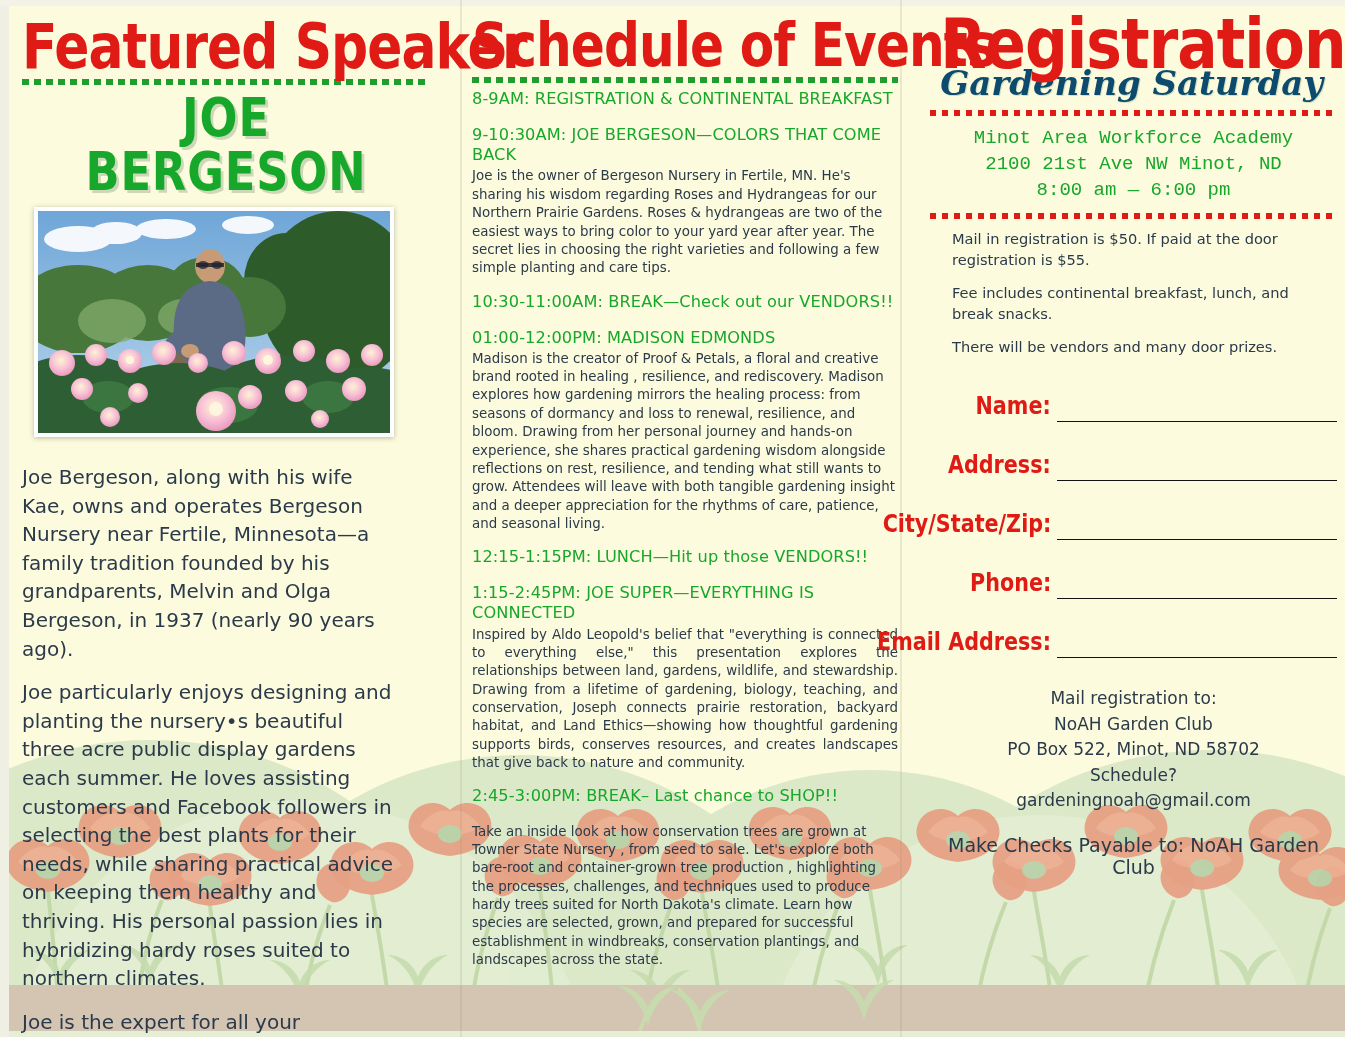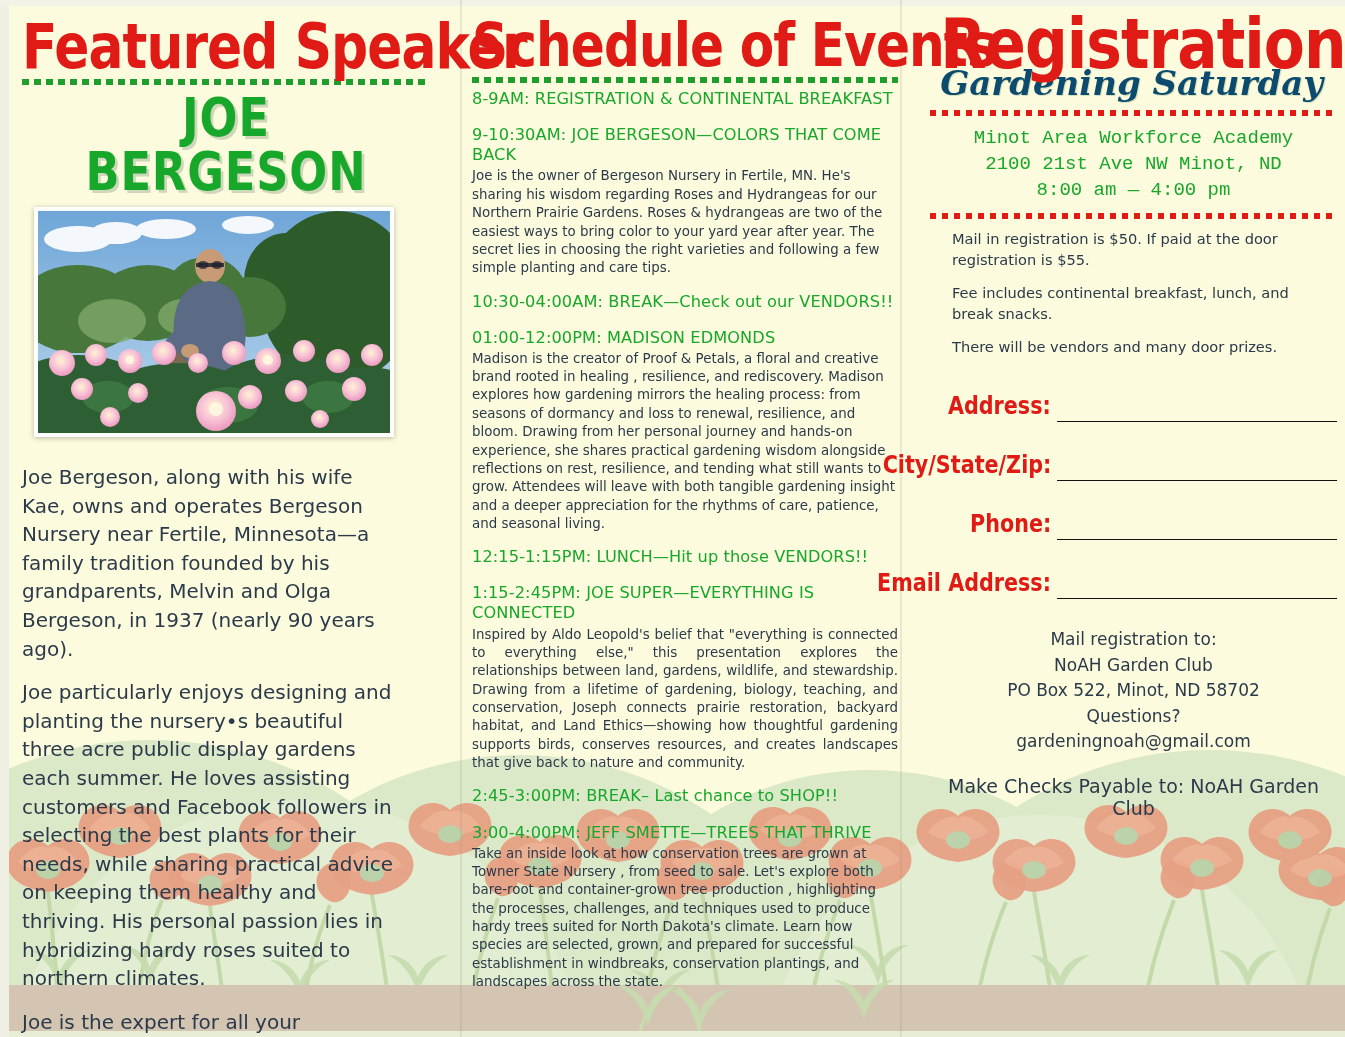--- a/index.html
+++ b/index.html
@@ -378,64 +378,69 @@
 
       <div>
         <div class="sched-item gap">
           <div class="sched-head alone">8-9AM: REGISTRATION &amp; CONTINENTAL BREAKFAST</div>
         </div>
         <div class="sched-item">
           <div class="sched-head">9-10:30AM:  JOE  BERGESON—COLORS  THAT  COME BACK</div>
           <div class="sched-body">Joe is the owner of Bergeson Nursery in Fertile, MN.  He's sharing his wisdom regarding Roses and Hydrangeas for our Northern Prairie Gardens.  Roses &amp; hydrangeas are two of the easiest ways to bring color to your yard year after year.  The secret lies in choosing the right varieties and following a few simple planting and care tips.</div>
         </div>
         <div class="sched-item gap">
-          <div class="sched-head alone">10:30-04:00AM: BREAK—Check out our VENDORS!!</div>
+          <div class="sched-head alone">10:30-11:00AM: BREAK—Check out our VENDORS!!</div>
         </div>
         <div class="sched-item">
           <div class="sched-head">01:00-12:00PM: MADISON EDMONDS</div>
           <div class="sched-body">Madison is the creator of Proof &amp; Petals, a floral and creative brand rooted in healing , resilience, and rediscovery.  Madison explores how gardening mirrors the healing process: from seasons of dormancy and loss to renewal, resilience, and bloom. Drawing from her personal journey and hands-on experience, she shares practical gardening wisdom alongside reflections on rest, resilience, and tending what still wants to grow. Attendees will leave with both tangible gardening insight and a deeper appreciation for the rhythms of care, patience, and seasonal living.</div>
         </div>
         <div class="sched-item gap">
           <div class="sched-head alone">12:15-1:15PM: LUNCH—Hit up those VENDORS!!</div>
         </div>
         <div class="sched-item">
           <div class="sched-head">1:15-2:45PM: JOE SUPER—EVERYTHING IS CONNECTED</div>
           <div class="sched-body just">Inspired by Aldo Leopold's belief that "everything is connected to everything else," this presentation explores the relationships between land, gardens, wildlife, and stewardship.  Drawing from a lifetime of gardening, biology, teaching, and conservation, Joseph connects prairie restoration, backyard habitat, and Land Ethics—showing how thoughtful gardening supports birds, conserves resources, and creates landscapes that give back to nature and community.</div>
         </div>
         <div class="sched-item gap">
           <div class="sched-head alone">2:45-3:00PM: BREAK– Last chance to SHOP!!</div>
         </div>
         <div class="sched-item">
-          <div class="sched-head">3:00-4:00PM: JEFF SMETTE—TREES THAT THRIVE</div>
           <div class="sched-body">Take an inside look at how conservation trees are grown at Towner State Nursery , from seed to sale. Let's explore both bare-root and container-grown tree production , highlighting the processes, challenges, and techniques used to produce hardy trees suited for North Dakota's climate. Learn how species are selected, grown, and prepared for successful establishment in windbreaks, conservation plantings, and landscapes across the state.</div>
         </div>
       </div>
     </div>
 
     <div class="col col-right">
       <h1 class="banner banner-registration">Registration</h1>
       <div class="script-sub">Gardening Saturday</div>
 
       <div class="dots-red"></div>
 
       <div class="venue">
         <div>Minot Area Workforce Academy</div>
         <div>2100 21st Ave NW Minot, ND</div>
-        <div>8:00 am — 4:00 pm</div>
+        <div>8:00 am — 6:00 pm</div>
       </div>
 
       <div class="dots-red"></div>
 
       <div class="reg-notes">
         <p>Mail in registration is $50.  If paid at the door registration is $55.</p>
         <p>Fee includes continental breakfast, lunch, and break snacks.</p>
         <p>There will be vendors and many door prizes.</p>
       </div>
 
       <div class="form">
+        <div class="form-row">
+          <div class="form-label">Name:</div>
+          <div class="form-line">
+            <input class="form-input" type="text" placeholder="" style="">
+          </div>
+        </div>
         <div class="form-row">
           <div class="form-label">Address:</div>
           <div class="form-line">
             <input class="form-input" type="text" placeholder="" style="">
           </div>
         </div>
         <div class="form-row">
           <div class="form-label">City/State/Zip:</div>
           <div class="form-line">
             <input class="form-input" type="text" placeholder="" style="">
@@ -452,21 +457,21 @@
           <div class="form-line">
             <input class="form-input" type="text" placeholder="" style="">
           </div>
         </div>
       </div>
 
       <div class="mail-block">
         <div>Mail registration to:</div>
         <div>NoAH Garden Club</div>
         <div>PO Box 522, Minot, ND 58702</div>
-        <div>Questions?</div>
+        <div>Schedule?</div>
         <div>gardeningnoah@gmail.com</div>
       </div>
 
       <div class="checks">Make Checks Payable to:  NoAH Garden Club</div>
     </div>
 
   </div>
 </div>
 
 </body></html>

